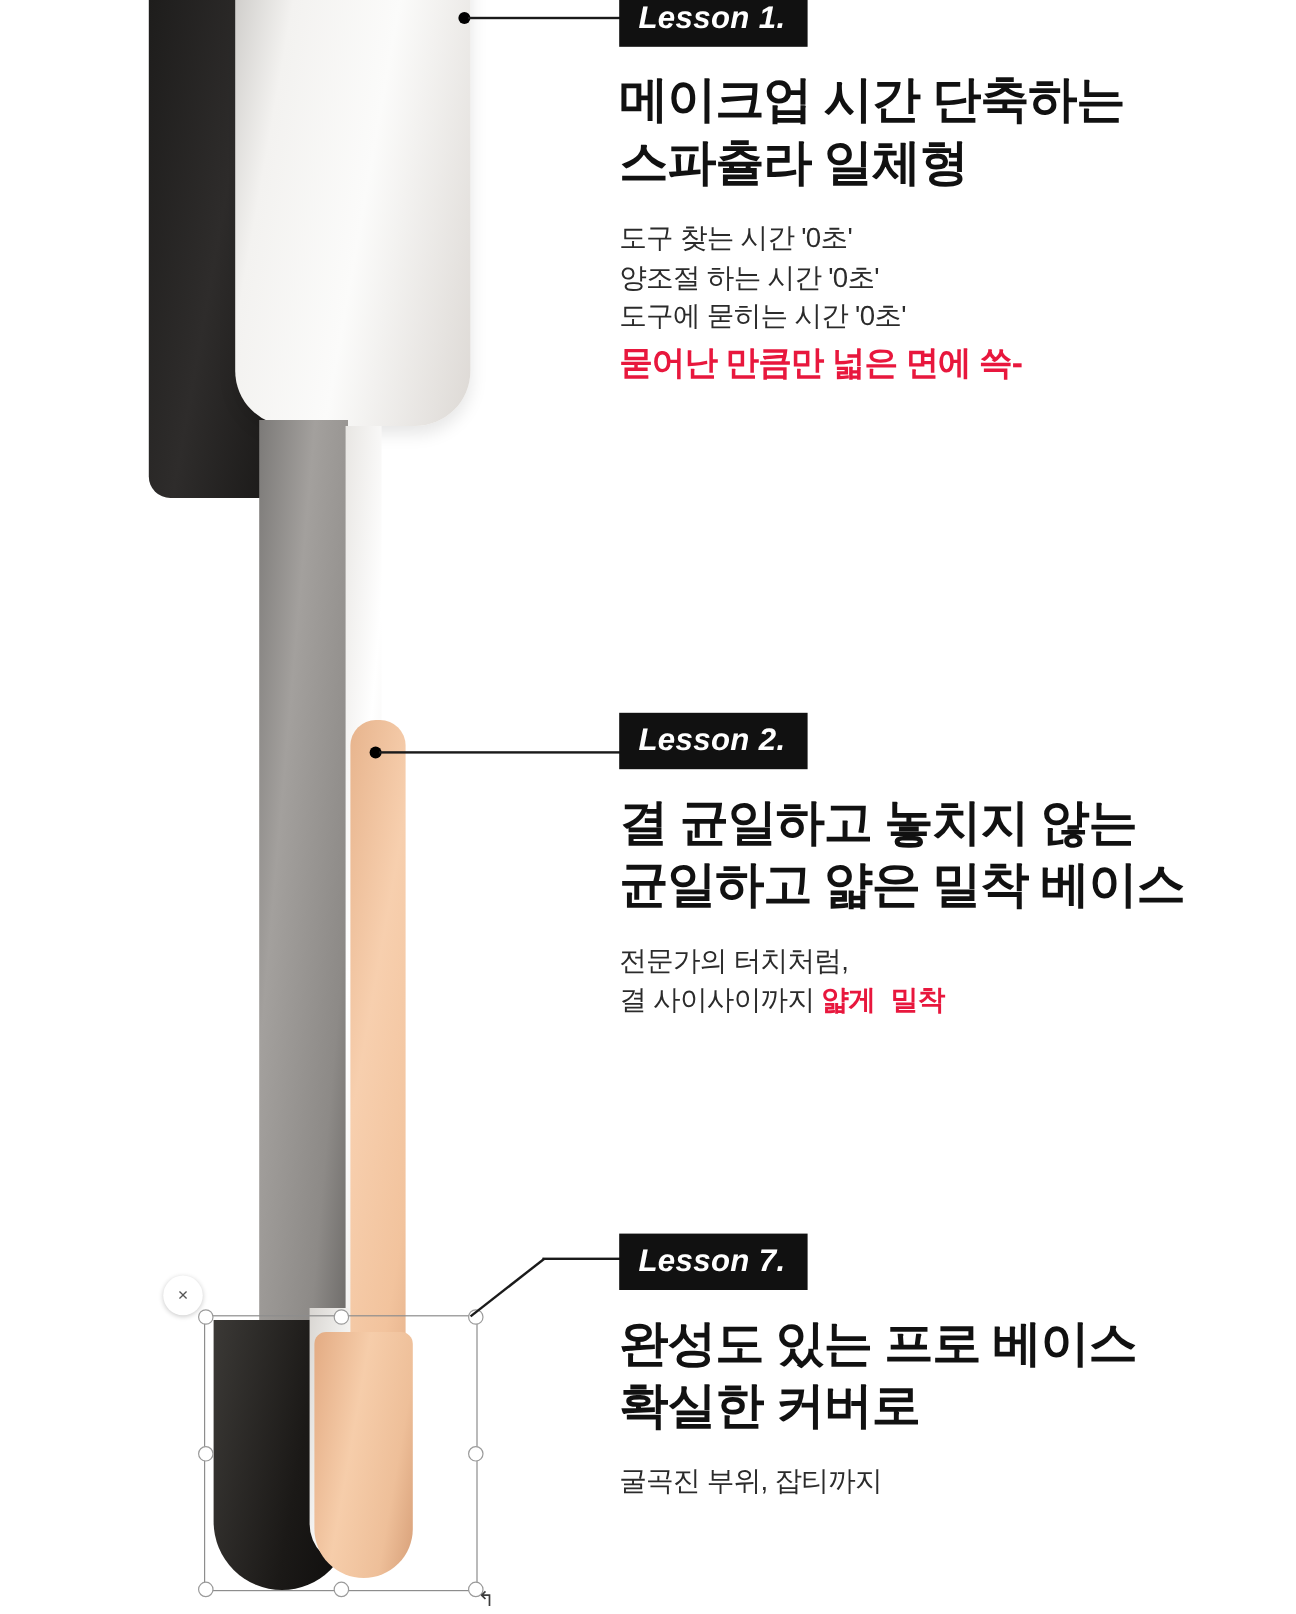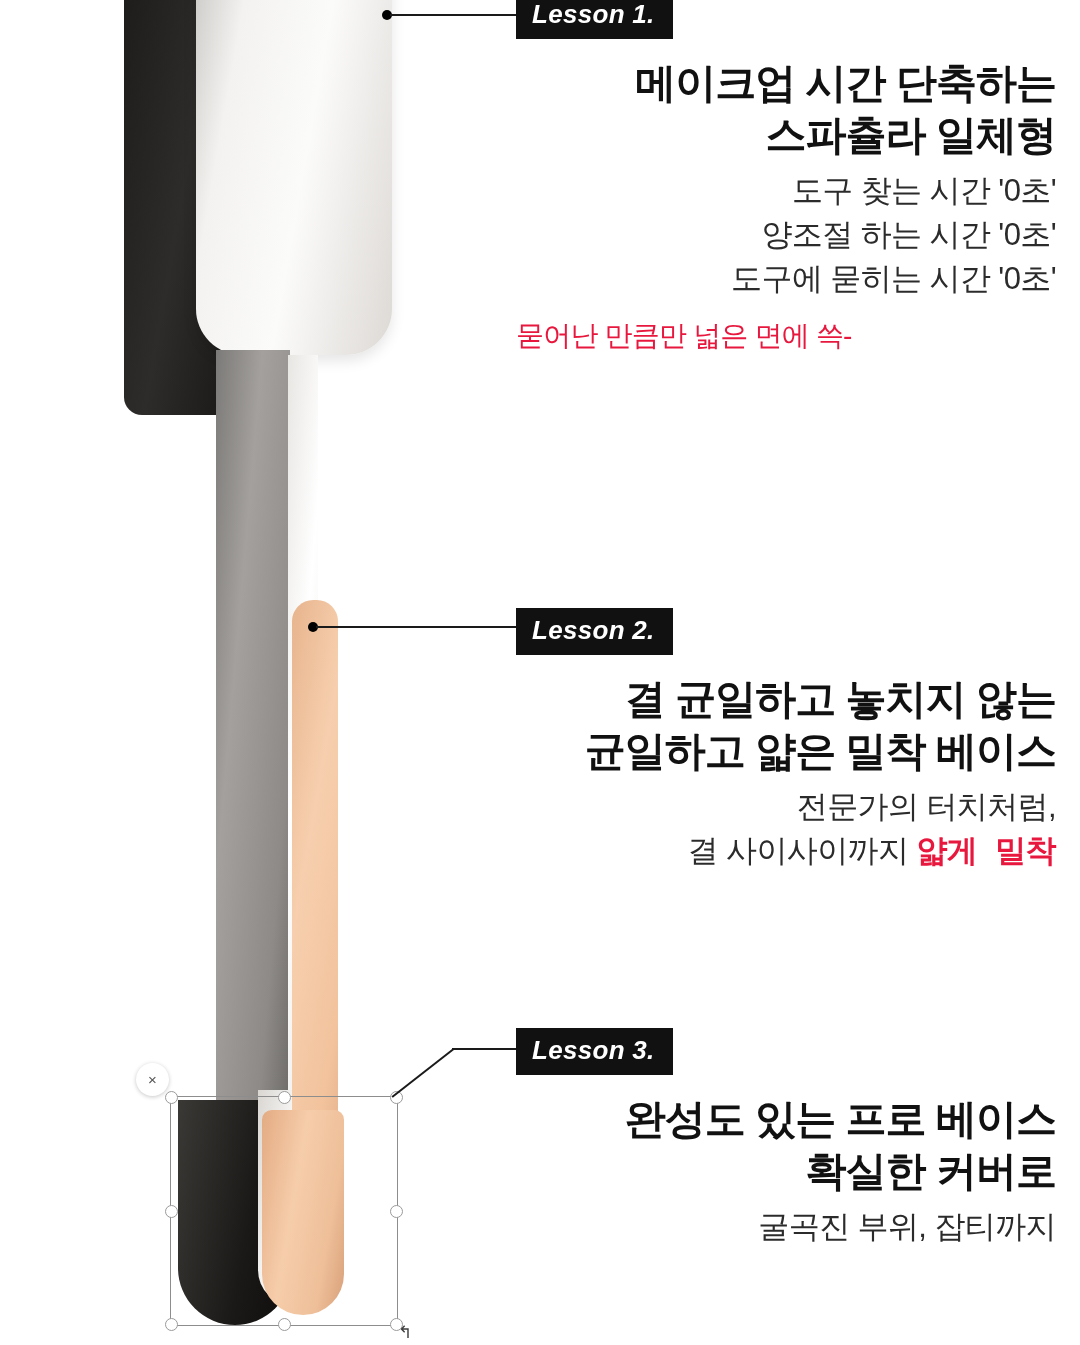--- a/index.html
+++ b/index.html
@@ -197,42 +197,42 @@
   }
   .lesson-title {
     margin-top: 18px;
     font-size: 41px;
     font-weight: bold;
     line-height: 1.28;
     color: #111111;
     letter-spacing: -1px;
   }
   .lesson-body {
-    margin-top: 7px;
-    font-size: 31px;
+    margin-top: 20px;
+    font-size: 23px;
     line-height: 1.42;
     color: #2b2b2b;
     letter-spacing: -0.6px;
   }
   .lesson-highlight {
-    margin-top: 16px;
+    margin-top: 4px;
     font-size: 28px;
-    font-weight: normal;
+    font-weight: bold;
     color: #e8173d;
     letter-spacing: -0.8px;
   }
   .inline-red {
     color: #e8173d;
     font-weight: bold;
     font-family: Liberation Mono, monospace;
   }
-  .body-line { display: block; text-align: right; }
+  .body-line { display: block; }
 
   #lesson1 { top: -8px; }
-  #lesson2 { top: 608px; }
+  #lesson2 { top: 594px; }
   #lesson3 { top: 1028px; }
 </style>
 </head>
 <body>
 
 <div id="page">
 
   <div class="product-stage">
     <div class="blade-dark"></div>
     <div class="blade-light"></div>
@@ -294,21 +294,21 @@
     </div>
     <div class="lesson-body">
       <span class="body-line">전문가의 터치처럼,</span>
       <span class="body-line">
         <span>결 사이사이까지 </span><span class="inline-red">얇게 밀착</span>
       </span>
     </div>
   </div>
 
   <div class="lesson" id="lesson3">
-    <div class="lesson-tag">Lesson 3.</div>
+    <div class="lesson-tag">Lesson 7.</div>
     <div class="lesson-title">
       <span class="body-line">완성도 있는 프로 베이스</span>
       <span class="body-line">확실한 커버로</span>
     </div>
     <div class="lesson-body">
       <span class="body-line">굴곡진 부위, 잡티까지</span>
     </div>
   </div>
 
 </div>

